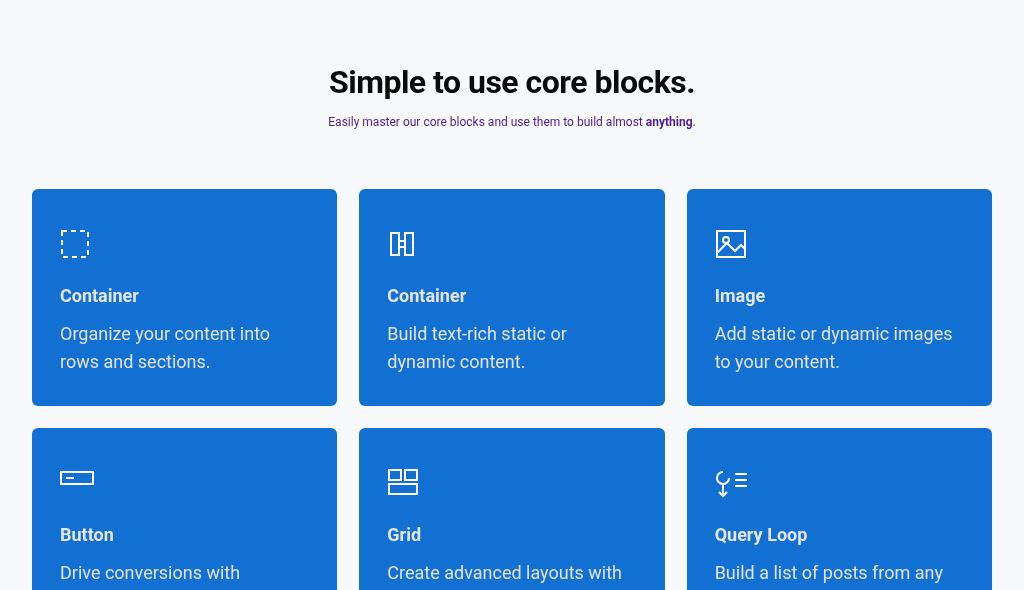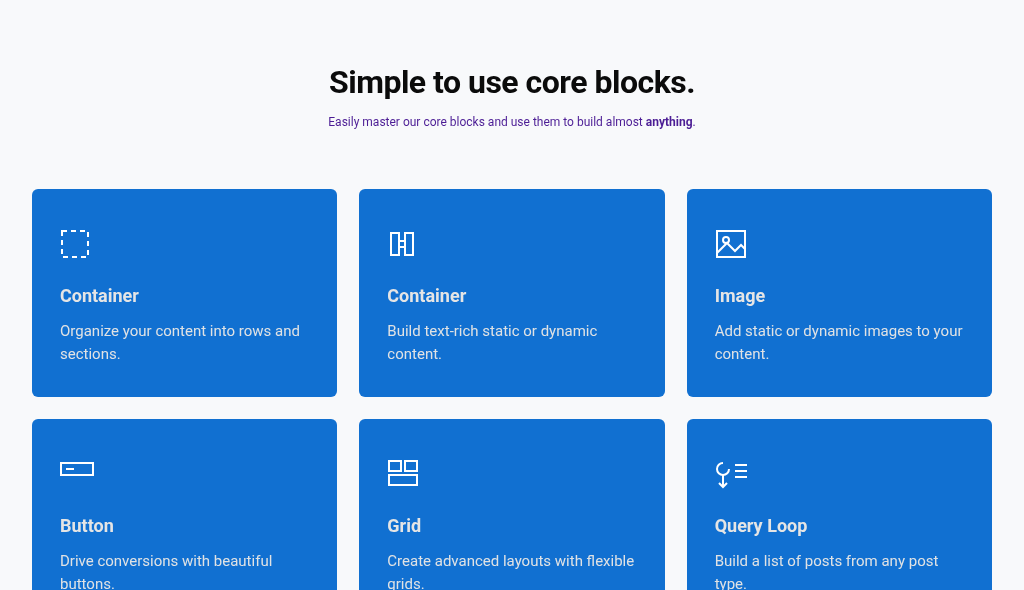--- a/index.html
+++ b/index.html
@@ -48,21 +48,21 @@
       margin-bottom: 22px;
       display: flex;
       align-items: flex-start;
     }
     .card-title {
       font-size: 18px;
       font-weight: 700;
       margin-bottom: 14px;
     }
     .card-desc {
-      font-size: 15px;
+      font-size: 18px;
       line-height: 1.55;
       font-weight: 400;
       opacity: 0.98;
     }
     svg { display: block; }
   </style>
 </head>
 <body>
 
 <div class="page">

